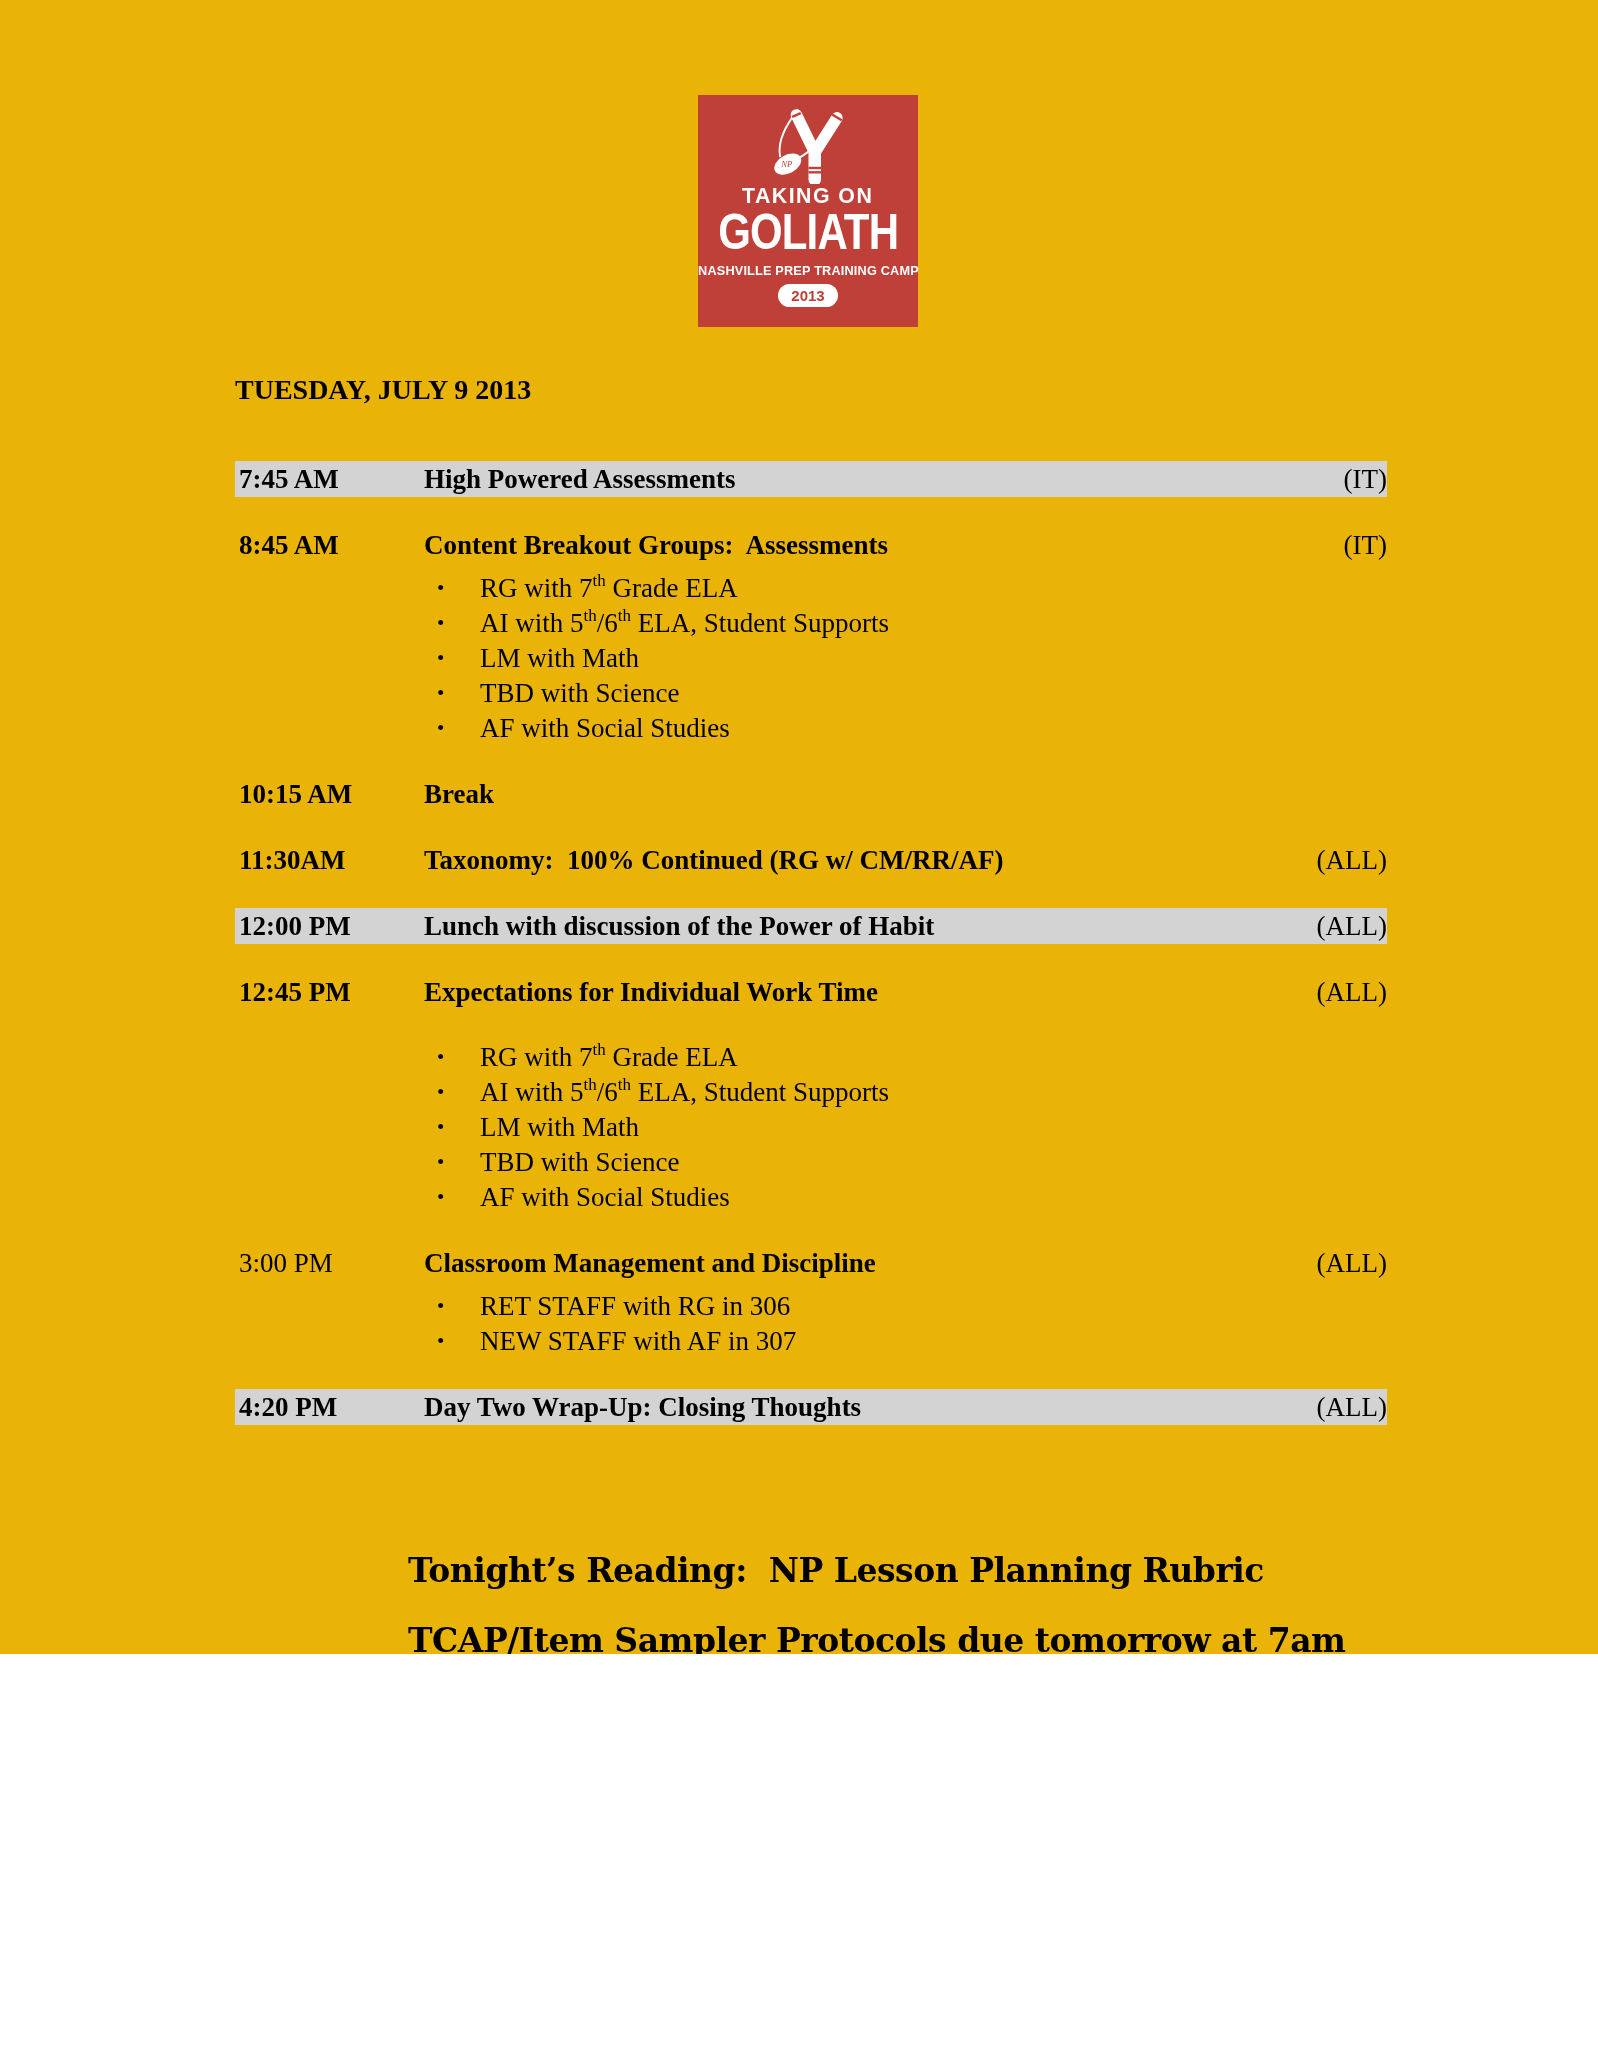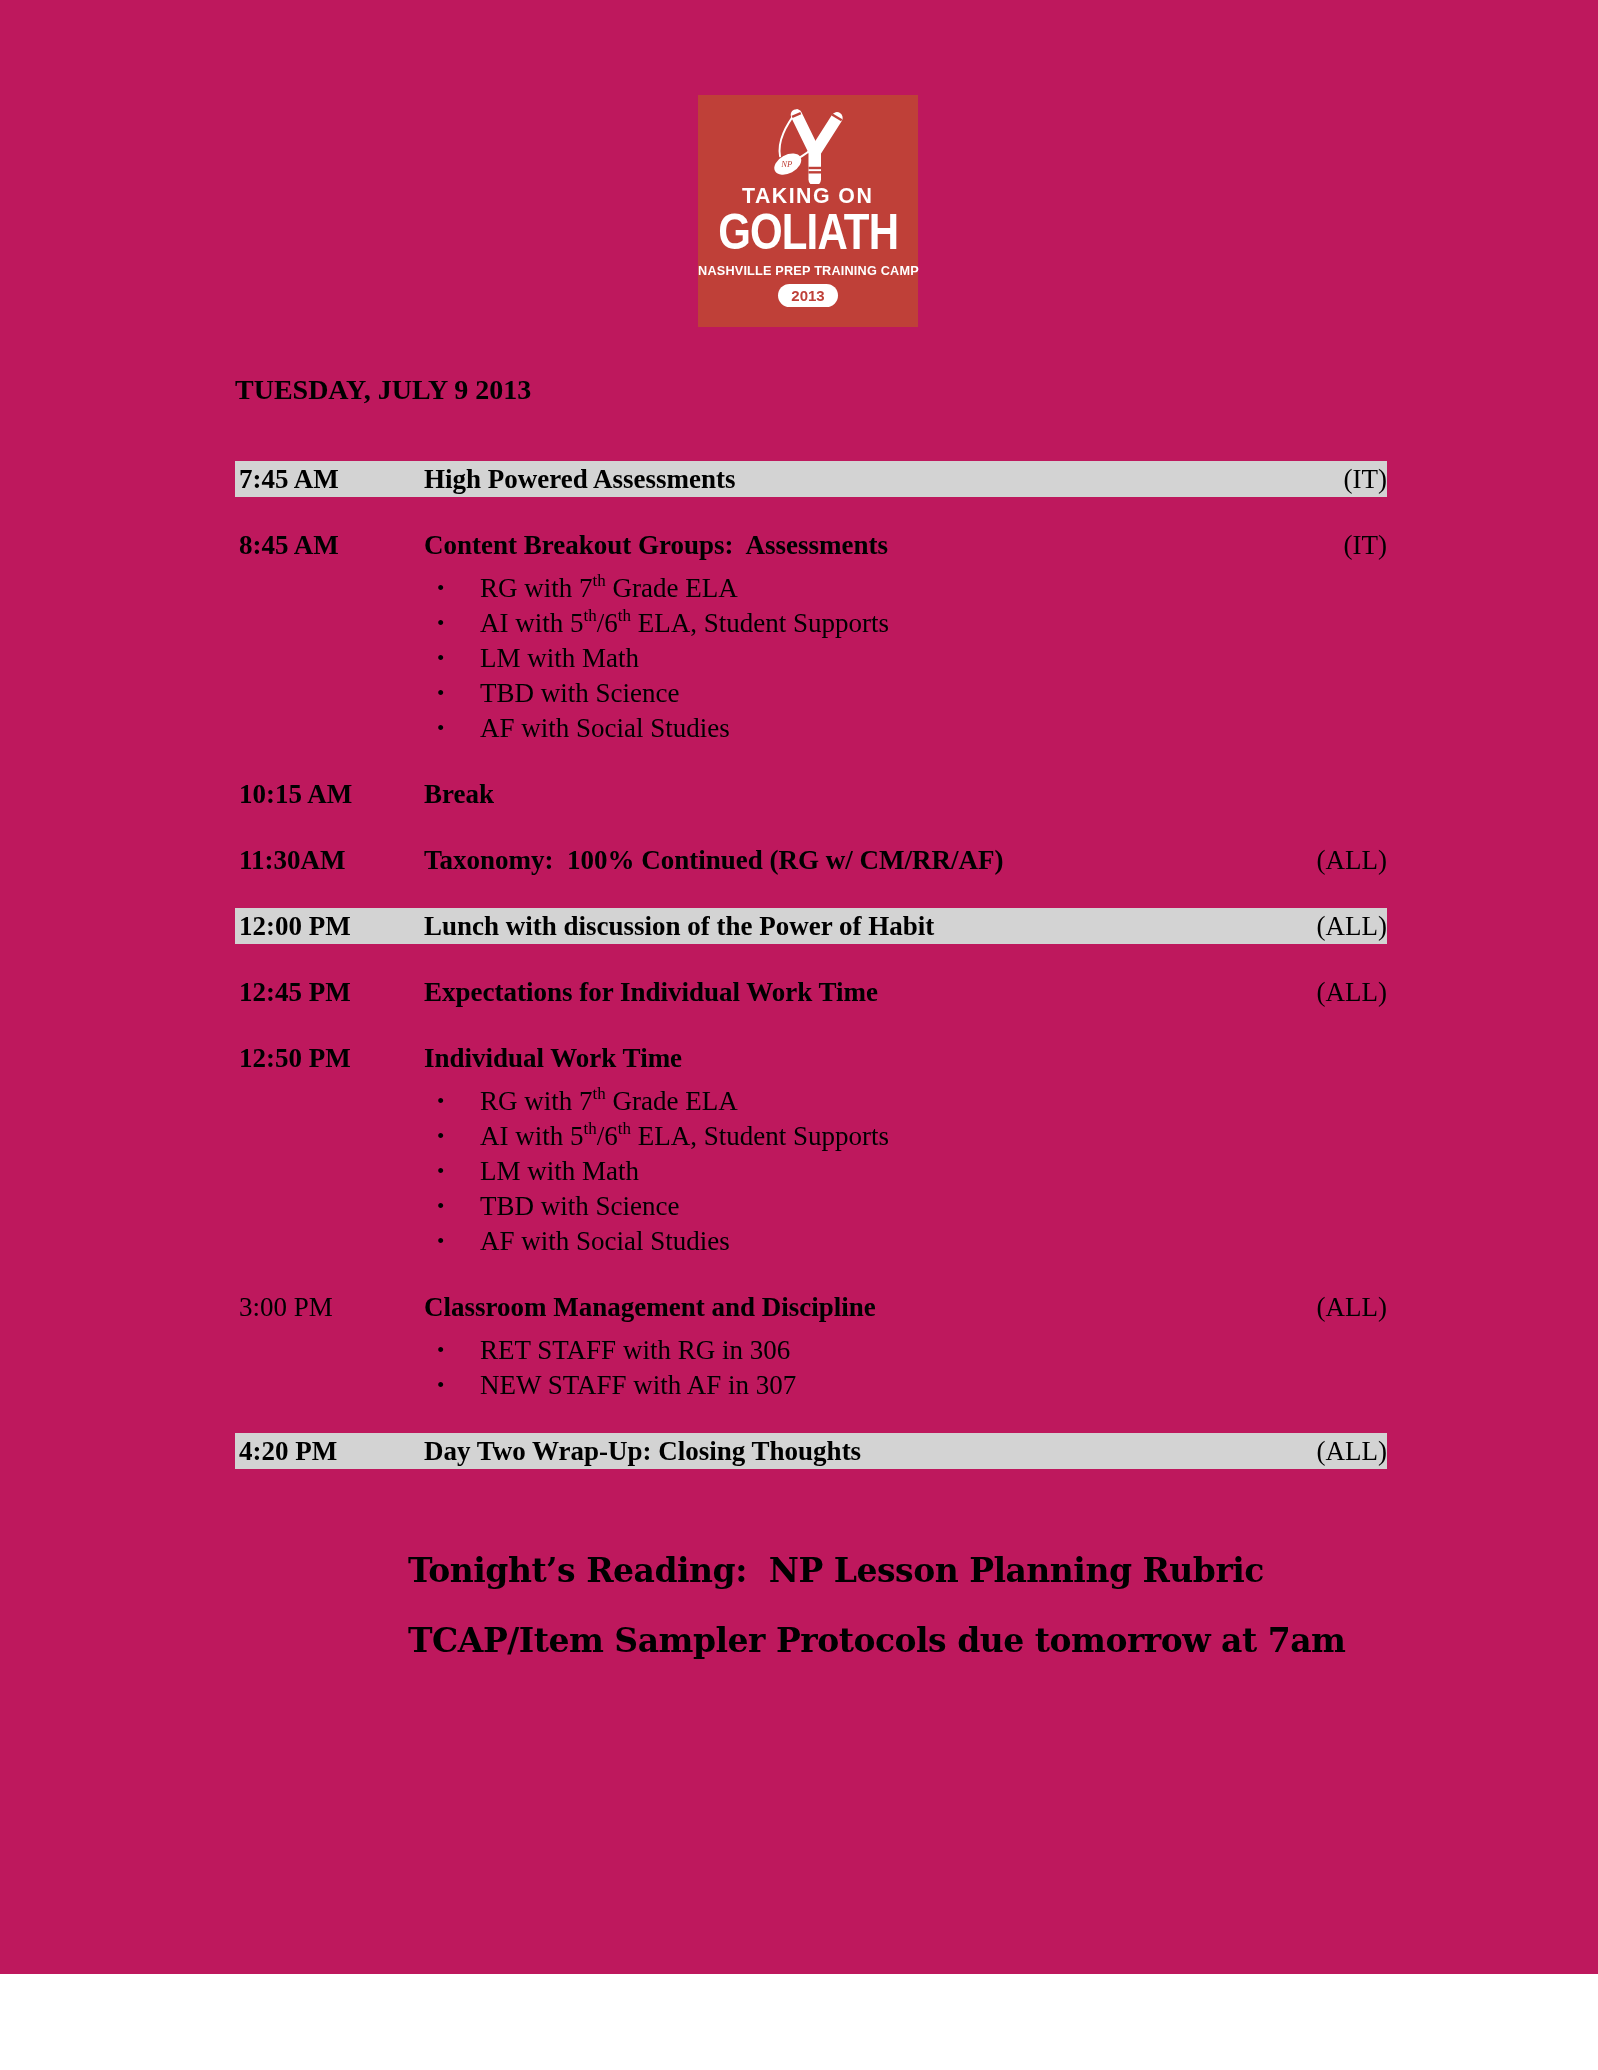--- a/index.html
+++ b/index.html
@@ -1,17 +1,17 @@
 <!DOCTYPE html>
 <html><head>
 <meta charset="utf-8">
 <style>
   html, body { margin:0; padding:0; background:#ffffff; }
   .page {
-    position:relative; width:1598px; height:1974px; background:#be185d;
+    position:relative; width:1598px; height:1654px; background:#eab308;
     font-family:"Liberation Serif","DejaVu Serif",serif; color:#000000;
     overflow:hidden;
     text-decoration:underline;
   }
 
   
   .logo {
     position:absolute; left:698px; top:95px; width:220px; height:232px;
     background:#bf4038; display:flex; flex-direction:column; align-items:center;
     font-family:"Liberation Sans","DejaVu Sans",sans-serif; color:#ffffff;
@@ -158,25 +158,20 @@
 
     <div class="row-group">
       <div class="srow">
         <span class="cell-time">12:45 PM</span>
         <span class="cell-title">Expectations for Individual Work Time</span>
         <span class="cell-tag">(ALL)</span>
       </div>
     </div>
 
     <div class="row-group">
-      <div class="srow">
-        <span class="cell-time">12:50 PM</span>
-        <span class="cell-title">Individual Work Time</span>
-        <span class="cell-tag"></span>
-      </div>
       <ul class="bullets">
         <li><span>RG with 7</span><sup>th</sup><span> Grade ELA</span><sup></sup><span></span></li>
         <li><span>AI with 5</span><sup>th</sup><span>/6</span><sup>th</sup><span> ELA, Student Supports</span></li>
         <li><span>LM with Math</span></li>
         <li><span>TBD with Science</span></li>
         <li><span>AF with Social Studies</span></li>
       </ul>
     </div>
 
     <div class="row-group">

